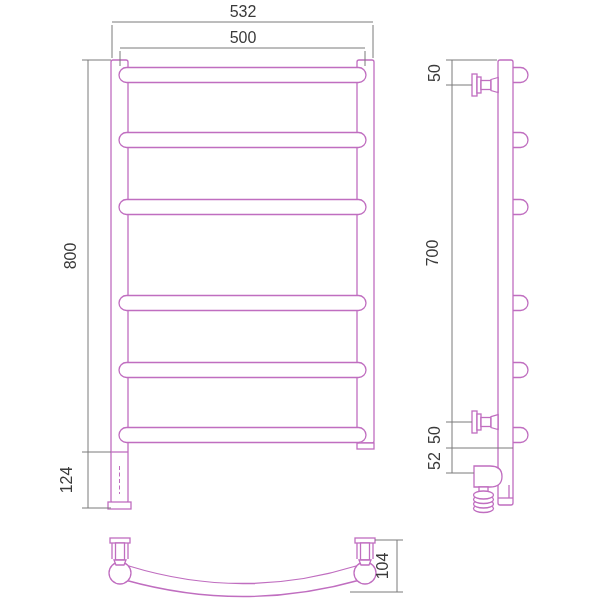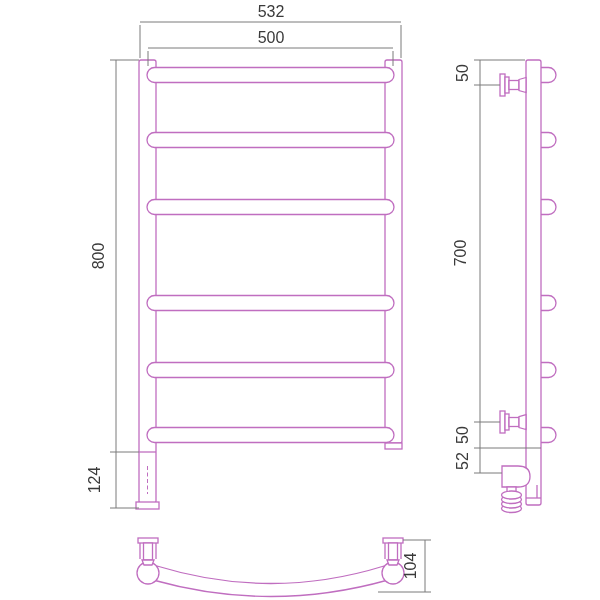--- a/index.html
+++ b/index.html
@@ -1,17 +1,17 @@
 <!DOCTYPE html>
 <html><head>
 <meta charset="utf-8">
 <style>
   html,body{margin:0;padding:0;background:#ffffff;}
   .canvas{position:relative;width:540px;height:600px;background:#ffffff;overflow:hidden;
-          font-family:"Liberation Sans", sans-serif;margin-left:28px;}
+          font-family:"Liberation Sans", sans-serif;}
   svg{display:block;}
   text{font-family:"Liberation Sans", sans-serif;font-size:16px;fill:#3a3a3a;}
   .outline{stroke:#c06ec0;stroke-width:1.3;fill:#ffffff;}
   .outline-nofill{stroke:#c06ec0;stroke-width:1.3;fill:none;}
   .hidden-line{stroke:#c06ec0;stroke-width:1;fill:none;stroke-dasharray:4 2.5;}
   .dim{stroke:#7a7a7a;stroke-width:1;fill:none;}
 </style>
 </head>
 <body>
 

